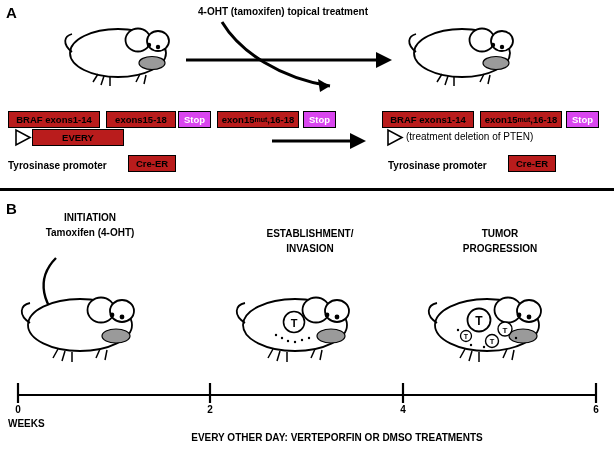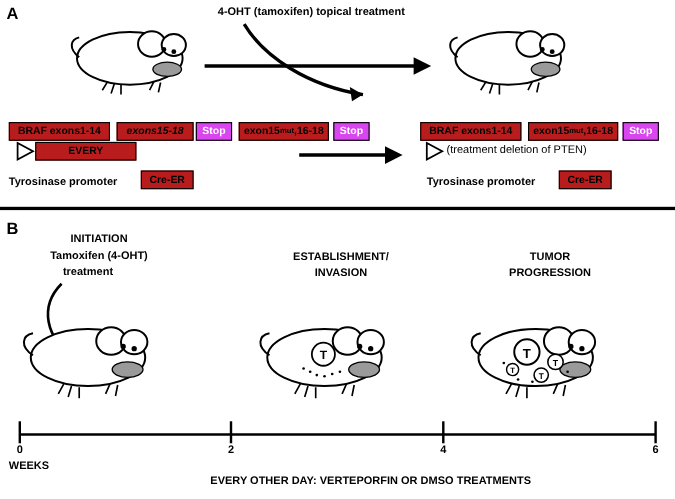--- a/index.html
+++ b/index.html
@@ -77,21 +77,21 @@
     <polygon points="392,60 376,52 376,68" fill="#000"></polygon>
 
     <line x1="272" y1="141" x2="352" y2="141" stroke="#000" stroke-width="3.2"></line>
     <polygon points="366,141 350,133 350,149" fill="#000"></polygon>
 
     <polygon points="16,130 16,145 30,137.5" fill="#fff" stroke="#000" stroke-width="1.6"></polygon>
     <polygon points="388,130 388,145 402,137.5" fill="#fff" stroke="#000" stroke-width="1.6"></polygon>
   </svg>
 
   <div class="box" style="left:8px;top:111px;width:92px;height:17px;">BRAF exons1-14</div>
-  <div class="box" style="left:106px;top:111px;width:70px;height:17px;font-style:italic;">exons15-18</div>
+  <div class="box" style="left:106px;top:111px;width:70px;height:17px;">exons15-18</div>
   <div class="box black" style="left:178px;top:111px;width:33px;height:17px;">Stop</div>
   <div class="box" style="left:217px;top:111px;width:82px;height:17px;">
       <span>exon15</span>
       <span class="sup">mut</span>
       <span>,16-18</span>
     </div>
   <div class="box black" style="left:303px;top:111px;width:33px;height:17px;">Stop</div>
 
   <div class="box" style="left:32px;top:129px;width:92px;height:17px;">EVERY</div>
 
@@ -110,21 +110,20 @@
 
   <div class="lbl b" style="left:388px;top:160px;">Tyrosinase promoter</div>
   <div class="box" style="left:508px;top:155px;width:48px;height:17px;">Cre-ER</div>
 
   <div class="divider" style="left:0px;top:188px;width:614px;height:2.5px;"></div>
 
   <div class="panel-letter" style="left:6px;top:200px;">B</div>
 
   <div class="lbl b c" style="left:20px;top:212px;width:140px;">INITIATION</div>
   <div class="lbl b c" style="left:20px;top:227px;width:140px;">Tamoxifen (4-OHT)</div>
-  <div class="lbl b c" style="left:20px;top:242px;width:120px;">treatment</div>
 
   <div class="lbl b c" style="left:235px;top:228px;width:150px;">ESTABLISHMENT/</div>
   <div class="lbl b c" style="left:235px;top:243px;width:150px;">INVASION</div>
 
   <div class="lbl b c" style="left:425px;top:228px;width:150px;">TUMOR</div>
   <div class="lbl b c" style="left:425px;top:243px;width:150px;">PROGRESSION</div>
 
   <svg width="614" height="454" viewBox="0 0 614 454">
 
     <path d="M56 258 C 36 278, 40 308, 70 326" fill="none" stroke="#000" stroke-width="2.4"></path>

